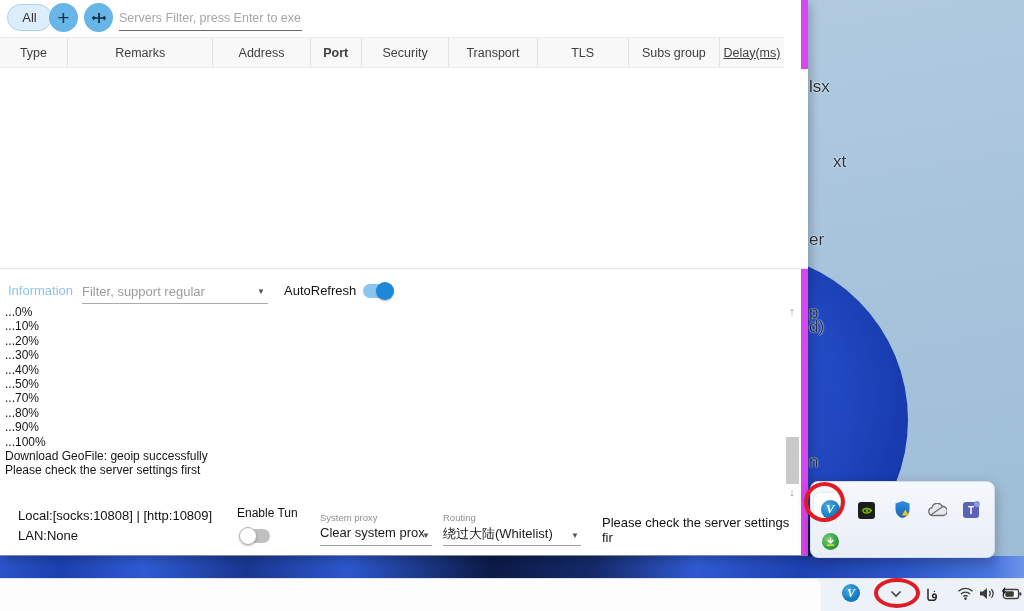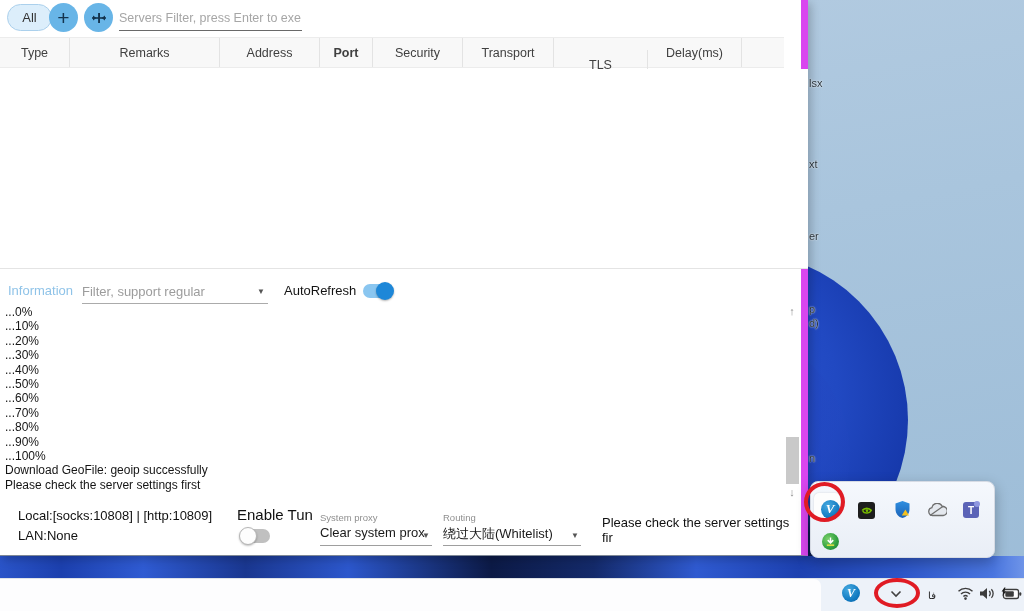--- a/index.html
+++ b/index.html
@@ -9,21 +9,21 @@
   
   .wallpaper { position:absolute; inset:0; background:linear-gradient(170deg,#b6cde2 0%,#a9c5dd 45%,#9cbcd7 100%); }
   .petal { position:absolute; left:572px; top:252px; width:336px; height:336px; border-radius:50%;
            background:radial-gradient(circle at 42% 42%, #2e57d2 0%, #2149c2 45%, #173aad 72%, #0d2a86 92%, #0a2470 100%); }
   .petal-inner { position:absolute; left:600px; top:330px; width:250px; height:250px; border-radius:50%;
            background:radial-gradient(circle at 40% 40%, rgba(50,90,216,.9) 0%, rgba(35,71,192,.55) 55%, rgba(35,71,192,0) 78%); }
   .dark-mass { position:absolute; left:520px; top:498px; width:400px; height:170px; border-radius:50%;
            background:radial-gradient(ellipse at center, #0b1d55 0%, #0b1d55 52%, rgba(11,29,85,0) 78%); }
   .stripe { position:absolute; left:0; top:556px; width:1024px; height:22px;
            background:linear-gradient(90deg,#2a54c8 0%,#1c40ae 6%,#2f5bd2 14%,#1a3790 24%,#2c57cc 34%,#0c1a46 48%,#142a6a 58%,#2f5ad0 68%,#1d41b0 78%,#2d57ca 88%,#4a76e0 97%,#6e94e8 100%); }
-  .desk-frag { position:absolute; left:809px; font-size:11px; color:#27343f; white-space:nowrap;
+  .desk-frag { position:absolute; left:809px; font-size:17px; color:#27343f; white-space:nowrap;
            text-shadow:0 0 2px rgba(255,255,255,.9), 0 0 1px rgba(255,255,255,.9); }
 
   
   .app { position:absolute; left:0; top:0; width:808px; height:556px; background:#ffffff;
          border-right:7px solid #d946ef; border-bottom:1px solid #7e8896; box-shadow:3px 3px 9px rgba(0,0,0,.22); }
 
   
   .pill-all { position:absolute; left:7px; top:4px; width:45px; height:27px; border-radius:14px;
               background:#dceefb; border:1px solid #abd0ec; color:#333; font-size:13px;
               display:flex; align-items:center; justify-content:center; cursor:default; }
@@ -36,21 +36,21 @@
                 font-family:"Liberation Sans", sans-serif; }
   .srv-filter::placeholder { color:#a6a6a6; }
 
   
   .thead { position:absolute; left:0; top:37px; width:784px; height:31px; display:flex;
            background:#f8f8f8; border-top:1px solid #ececec; border-bottom:1px solid #ececec; }
   .th { height:100%; display:flex; align-items:center; justify-content:center; font-size:12.5px;
         color:#404040; border-right:1px solid #e3e3e3; overflow:hidden; white-space:nowrap; }
   .th:nth-child(1){width:70px;} .th:nth-child(2){width:150px;} .th:nth-child(3){width:100px;}
   .th:nth-child(4){width:53px;font-weight:bold;} .th:nth-child(5){width:90px;} .th:nth-child(6){width:91px;}
-  .th:nth-child(7){width:94px;margin-top:12px;} .th:nth-child(8){width:94px;} .th:nth-child(9){width:66px; border-right:none;text-decoration:underline;}
+  .th:nth-child(7){width:94px;} .th:nth-child(8){width:94px;} .th:nth-child(9){width:66px; border-right:none;text-decoration:underline;}
 
   .panel-divider { position:absolute; left:0; top:268px; width:808px; height:1px; background:#e4e4e4; }
 
   
   .info-tab { position:absolute; left:8px; top:283px; font-size:13px; color:#8fc3e8; }
   .info-filter-wrap { position:absolute; left:82px; top:279px; width:186px; height:25px; border-bottom:1px solid #ababab; }
   .info-filter { position:absolute; left:0; top:2px; width:164px; height:20px; border:none; outline:none;
                  font-size:13px; color:#b91c1c; background:transparent; font-family:"Liberation Sans", sans-serif; }
   .info-filter::placeholder { color:#9c9c9c; }
   .caret { position:absolute; font-size:8px; color:#555; }
@@ -73,21 +73,21 @@
 
   
   .scroll-arrow { position:absolute; left:783px; width:18px; height:16px; font-size:11px; color:#8f8f8f;
                   display:flex; align-items:center; justify-content:center; }
   .scroll-up { top:303px; } .scroll-down { top:484px; }
   .scroll-thumb { position:absolute; left:786px; top:437px; width:13px; height:47px; background:#c9c9c9; }
 
   
   .st-local { position:absolute; left:18px; top:508px; font-size:13px; color:#111; }
   .st-lan { position:absolute; left:18px; top:528px; font-size:13px; color:#111; }
-  .tun-label { position:absolute; left:237px; top:506px; font-size:15px; color:#111; }
+  .tun-label { position:absolute; left:237px; top:506px; font-size:12px; color:#111; }
   .combo-label { position:absolute; font-size:9.5px; color:#8f8f8f; }
   .combo-wrap { position:absolute; height:23px; border-bottom:1px solid #9e9e9e; }
   .combo-value { position:absolute; left:0; top:2px; font-size:13px; color:#1a1a1a; white-space:nowrap; overflow:hidden; }
   .lbl-sysproxy { left:320px; top:512px; }
   .wrap-sysproxy { left:320px; top:523px; width:112px; }
   .lbl-routing { left:443px; top:512px; }
   .wrap-routing { left:443px; top:523px; width:138px; }
   .caret-combo { right:2px; top:8px; }
   .st-message { position:absolute; left:602px; top:515px; font-size:13px; color:#111; }
 
@@ -107,21 +107,21 @@
                color:#fff; font-weight:bold; font-size:10px; position:relative; }
   .idmicon { border-radius:50%; background:radial-gradient(circle at 35% 35%, #7ad06a, #2f9e3f 60%, #1c7a2e);
              display:flex; align-items:center; justify-content:center; }
 
   
   .taskbar { position:absolute; left:0; top:578px; width:1024px; height:33px; background:#edf2f9; border-top:1px solid #dfe3e8; }
   .taskbar-white { position:absolute; left:0; top:0; width:821px; height:33px; background:#fdfdfe; border-radius:0 7px 0 0; }
   .tb-item { position:absolute; display:flex; align-items:center; justify-content:center; }
   .tb-v2 { left:842px; top:584px; width:18px; height:18px; }
   .tb-chevron { left:888px; top:587px; width:16px; height:14px; }
-  .tb-lang { left:923px; top:588px; width:18px; height:15px; font-size:10px; color:#222; }
+  .tb-lang { left:923px; top:588px; width:18px; height:15px; font-size:16px; color:#222; }
   .tb-wifi { left:957px; top:587px; }
   .tb-vol { left:979px; top:587px; }
   .tb-batt { left:1001px; top:587px; }
 
   
   .red-circle { position:absolute; border:4px solid #e01b24; border-radius:50%; background:transparent; }
   .red-circle-tray { left:804px; top:482px; width:41px; height:40px; }
   .red-circle-taskbar { left:874px; top:578px; width:46px; height:30px; }
 </style>
 </head>
@@ -129,21 +129,21 @@
 
 <div class="page">
 
   <div class="wallpaper">
     <div class="petal"></div>
     <div class="petal-inner"></div>
     <div class="dark-mass"></div>
     <div class="stripe"></div>
     <div>
         <span class="desk-frag" style="top: 77px;">lsx</span>
-        <span class="desk-frag" style="top: 158px;">xt</span>
+        <span class="desk-frag" style="top: 152px; padding-left: 24px;">xt</span>
         <span class="desk-frag" style="top: 230px;">er</span>
         <span class="desk-frag" style="top: 303px;">p</span>
         <span class="desk-frag" style="top: 317px;">d)</span>
         <span class="desk-frag" style="top: 452px;">n</span>
       </div>
   </div>
 
   <div class="app">
 
     <div class="pill-all">
@@ -163,20 +163,21 @@
     <input class="srv-filter" placeholder="Servers Filter, press Enter to exe" style="">
 
     <div class="thead">
         <div class="th">Type</div>
         <div class="th">Remarks</div>
         <div class="th">Address</div>
         <div class="th">Port</div>
         <div class="th">Security</div>
         <div class="th">Transport</div>
         <div class="th">TLS</div>
+        <div class="th">Subs group</div>
         <div class="th">Delay(ms)</div>
       </div>
 
     <div style="position:absolute;left:0;top:69px;width:808px;height:199px;background:#fff;"></div>
 
     <div class="panel-divider"></div>
 
     <div class="info-tab">Information</div>
     <div class="info-filter-wrap">
       <input class="info-filter" placeholder="Filter, support regular" style="">
@@ -188,21 +189,20 @@
       <div class="knob"></div>
     </div>
 
     <div class="log">
         <div class="log-line">...0%</div>
         <div class="log-line">...10%</div>
         <div class="log-line">...20%</div>
         <div class="log-line">...30%</div>
         <div class="log-line">...40%</div>
         <div class="log-line">...50%</div>
-        <div class="log-line">...60%</div>
         <div class="log-line">...70%</div>
         <div class="log-line">...80%</div>
         <div class="log-line">...90%</div>
         <div class="log-line">...100%</div>
         <div class="log-line">Download GeoFile: geoip successfully</div>
         <div class="log-line">Please check the server settings first</div>
       </div>
 
     <div class="scroll-arrow scroll-up">↑</div>
     <div class="scroll-thumb"></div>

